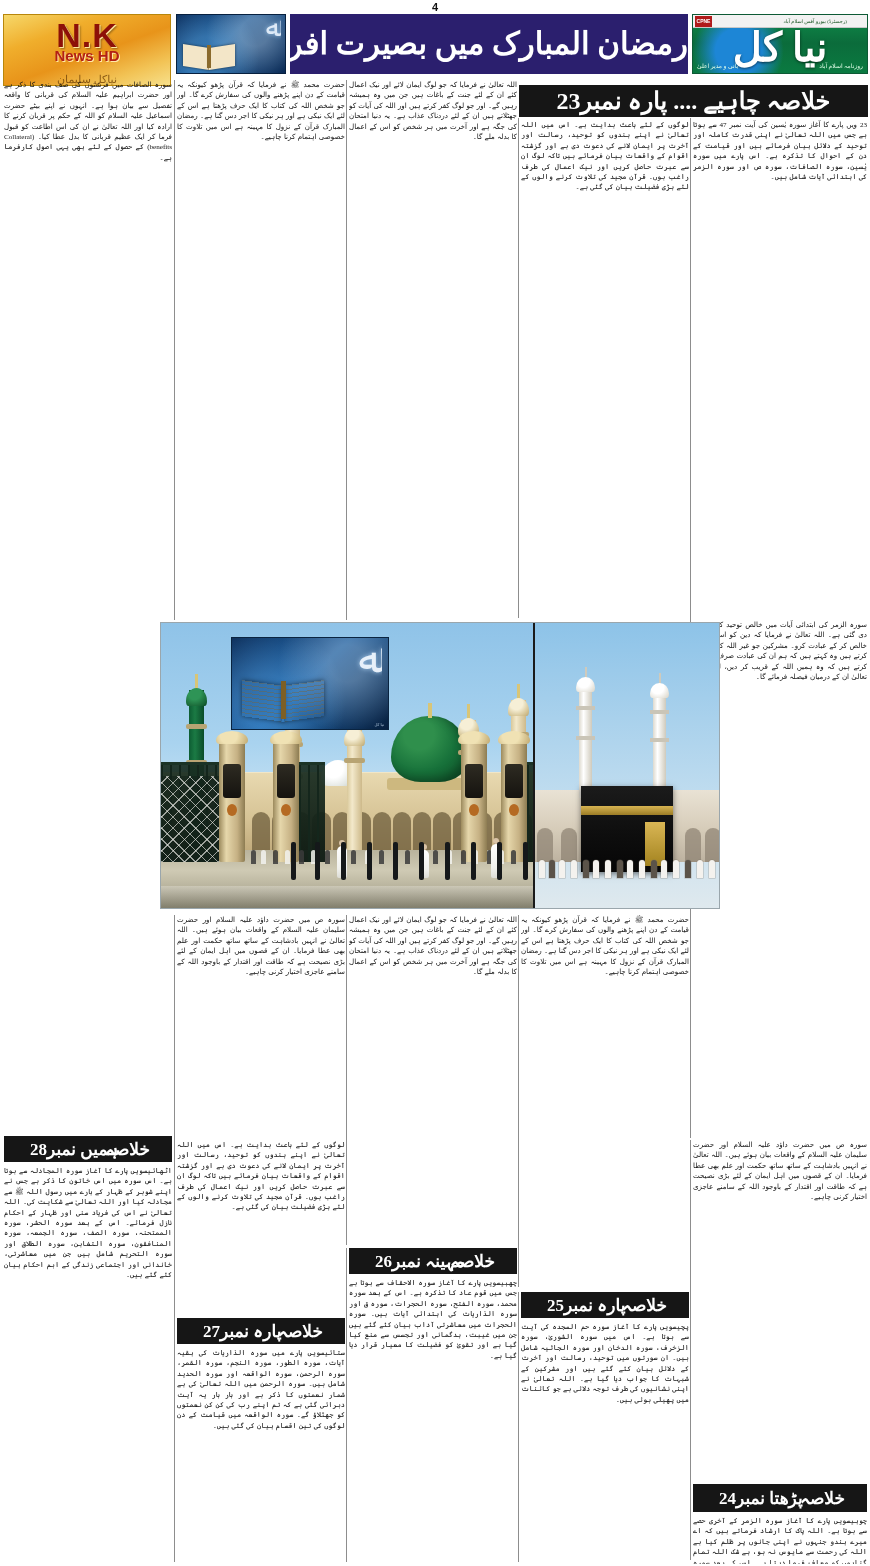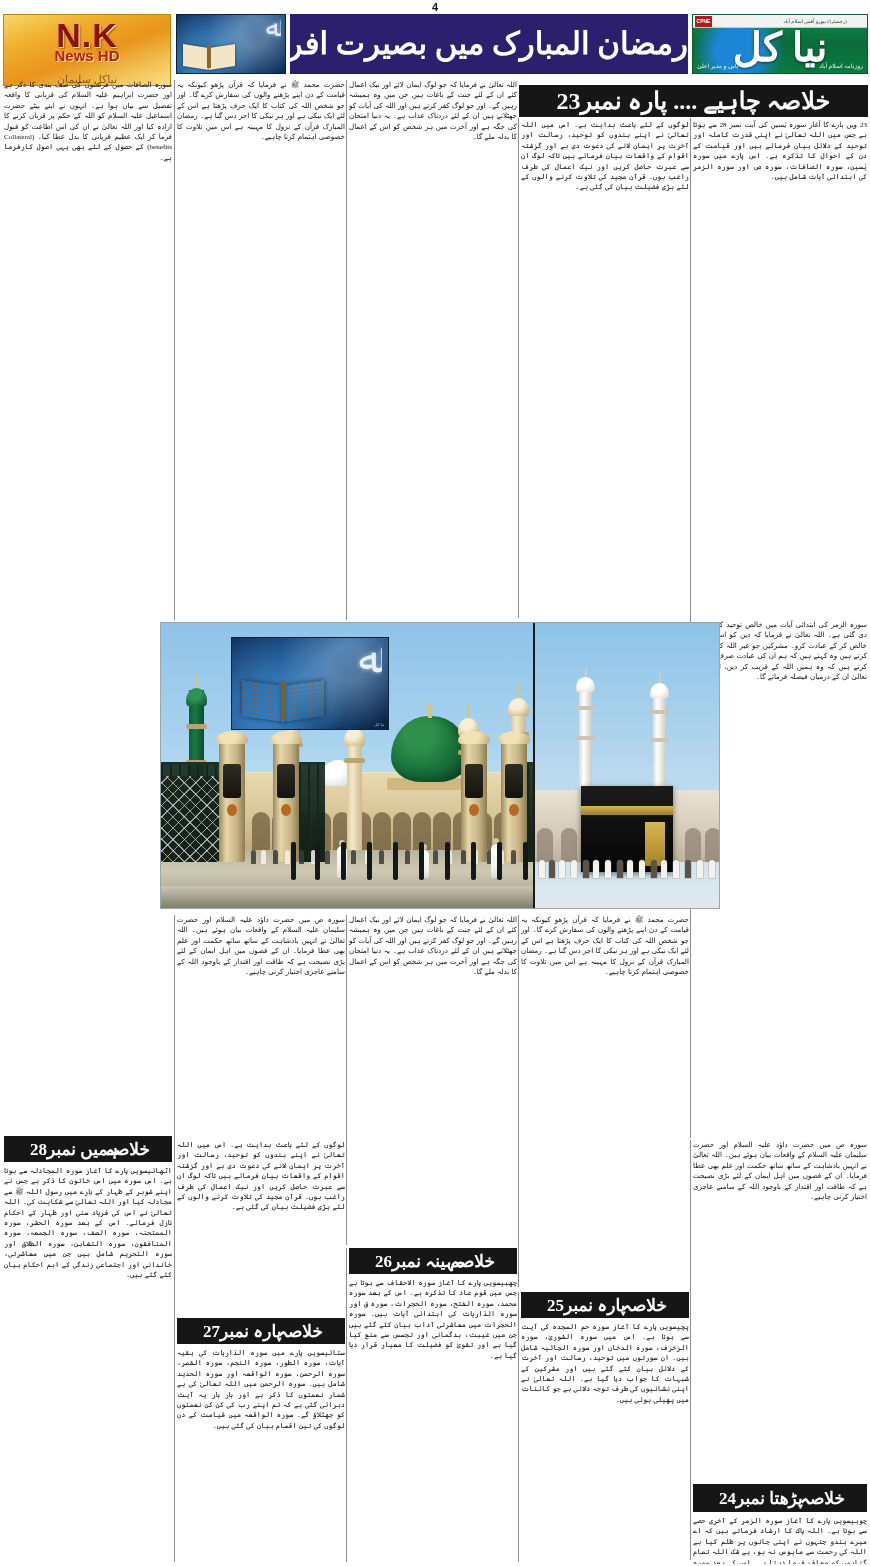--- a/index.html
+++ b/index.html
@@ -392,21 +392,21 @@
     <div class="topstrip">(رجسٹرڈ) بیورو آفس اسلام آباد</div>
     <div class="cpne">CPNE</div>
     <div class="nk-urdu-big">نیا کل</div>
     <div class="mini-l">بانی و مدیر اعلیٰ</div>
     <div class="mini-r">روزنامہ اسلام آباد</div>
   </div>
 </div>
 
 <div class="headline">خلاصہ چاہیے .... پارہ نمبر23</div>
 
-<div class="col urdu" style="left:693px; top:120px; width:174px; height:500px;">23 ویں پارے کا آغاز سورہ یٰسین کی آیت نمبر 28 سے ہوتا ہے جس میں اللہ تعالیٰ نے اپنی قدرت کاملہ اور توحید کے دلائل بیان فرمائے ہیں اور قیامت کے دن کے احوال کا تذکرہ ہے۔ اس پارے میں سورہ یٰسین، سورہ الصافات، سورہ ص اور سورہ الزمر کی ابتدائی آیات شامل ہیں۔</div>
+<div class="col urdu" style="left:693px; top:120px; width:174px; height:500px;">23 ویں پارے کا آغاز سورہ یٰسین کی آیت نمبر 47 سے ہوتا ہے جس میں اللہ تعالیٰ نے اپنی قدرت کاملہ اور توحید کے دلائل بیان فرمائے ہیں اور قیامت کے دن کے احوال کا تذکرہ ہے۔ اس پارے میں سورہ یٰسین، سورہ الصافات، سورہ ص اور سورہ الزمر کی ابتدائی آیات شامل ہیں۔</div>
 <div class="col urdu" style="left:693px; top:620px; width:174px; height:520px;">سورہ الزمر کی ابتدائی آیات میں خالص توحید کی دعوت دی گئی ہے۔ اللہ تعالیٰ نے فرمایا کہ دین کو اس کے لئے خالص کر کے عبادت کرو۔ مشرکین جو غیر اللہ کی عبادت کرتے ہیں وہ کہتے ہیں کہ ہم ان کی عبادت صرف اس لئے کرتے ہیں کہ وہ ہمیں اللہ کے قریب کر دیں، لیکن اللہ تعالیٰ ان کے درمیان فیصلہ فرمائے گا۔</div>
 
 <div class="col urdu" style="left:521px; top:120px; width:168px; height:495px;">لوگوں کے لئے باعث ہدایت ہے۔ اس میں اللہ تعالیٰ نے اپنے بندوں کو توحید، رسالت اور آخرت پر ایمان لانے کی دعوت دی ہے اور گزشتہ اقوام کے واقعات بیان فرمائے ہیں تاکہ لوگ ان سے عبرت حاصل کریں اور نیک اعمال کی طرف راغب ہوں۔ قرآن مجید کی تلاوت کرنے والوں کے لئے بڑی فضیلت بیان کی گئی ہے۔</div>
 
 <div class="col urdu" style="left:349px; top:80px; width:168px; height:535px;">اللہ تعالیٰ نے فرمایا کہ جو لوگ ایمان لائے اور نیک اعمال کئے ان کے لئے جنت کے باغات ہیں جن میں وہ ہمیشہ رہیں گے۔ اور جو لوگ کفر کرتے ہیں اور اللہ کی آیات کو جھٹلاتے ہیں ان کے لئے دردناک عذاب ہے۔ یہ دنیا امتحان کی جگہ ہے اور آخرت میں ہر شخص کو اس کے اعمال کا بدلہ ملے گا۔</div>
 
 <div class="col urdu" style="left:177px; top:80px; width:168px; height:535px;">حضرت محمد ﷺ نے فرمایا کہ قرآن پڑھو کیونکہ یہ قیامت کے دن اپنے پڑھنے والوں کی سفارش کرے گا۔ اور جو شخص اللہ کی کتاب کا ایک حرف پڑھتا ہے اس کے لئے ایک نیکی ہے اور ہر نیکی کا اجر دس گنا ہے۔ رمضان المبارک قرآن کے نزول کا مہینہ ہے اس میں تلاوت کا خصوصی اہتمام کرنا چاہیے۔</div>
 
 <div class="col urdu" style="left:4px; top:80px; width:168px; height:1050px;">سورہ الصافات میں فرشتوں کی صف بندی کا ذکر ہے اور حضرت ابراہیم علیہ السلام کی قربانی کا واقعہ تفصیل سے بیان ہوا ہے۔ انہوں نے اپنے بیٹے حضرت اسماعیل علیہ السلام کو اللہ کے حکم پر قربان کرنے کا ارادہ کیا اور اللہ تعالیٰ نے ان کی اس اطاعت کو قبول فرما کر ایک عظیم قربانی کا بدل عطا کیا۔ (Collateral benefits) کے حصول کے لئے بھی یہی اصول کارفرما ہے۔</div>
 

